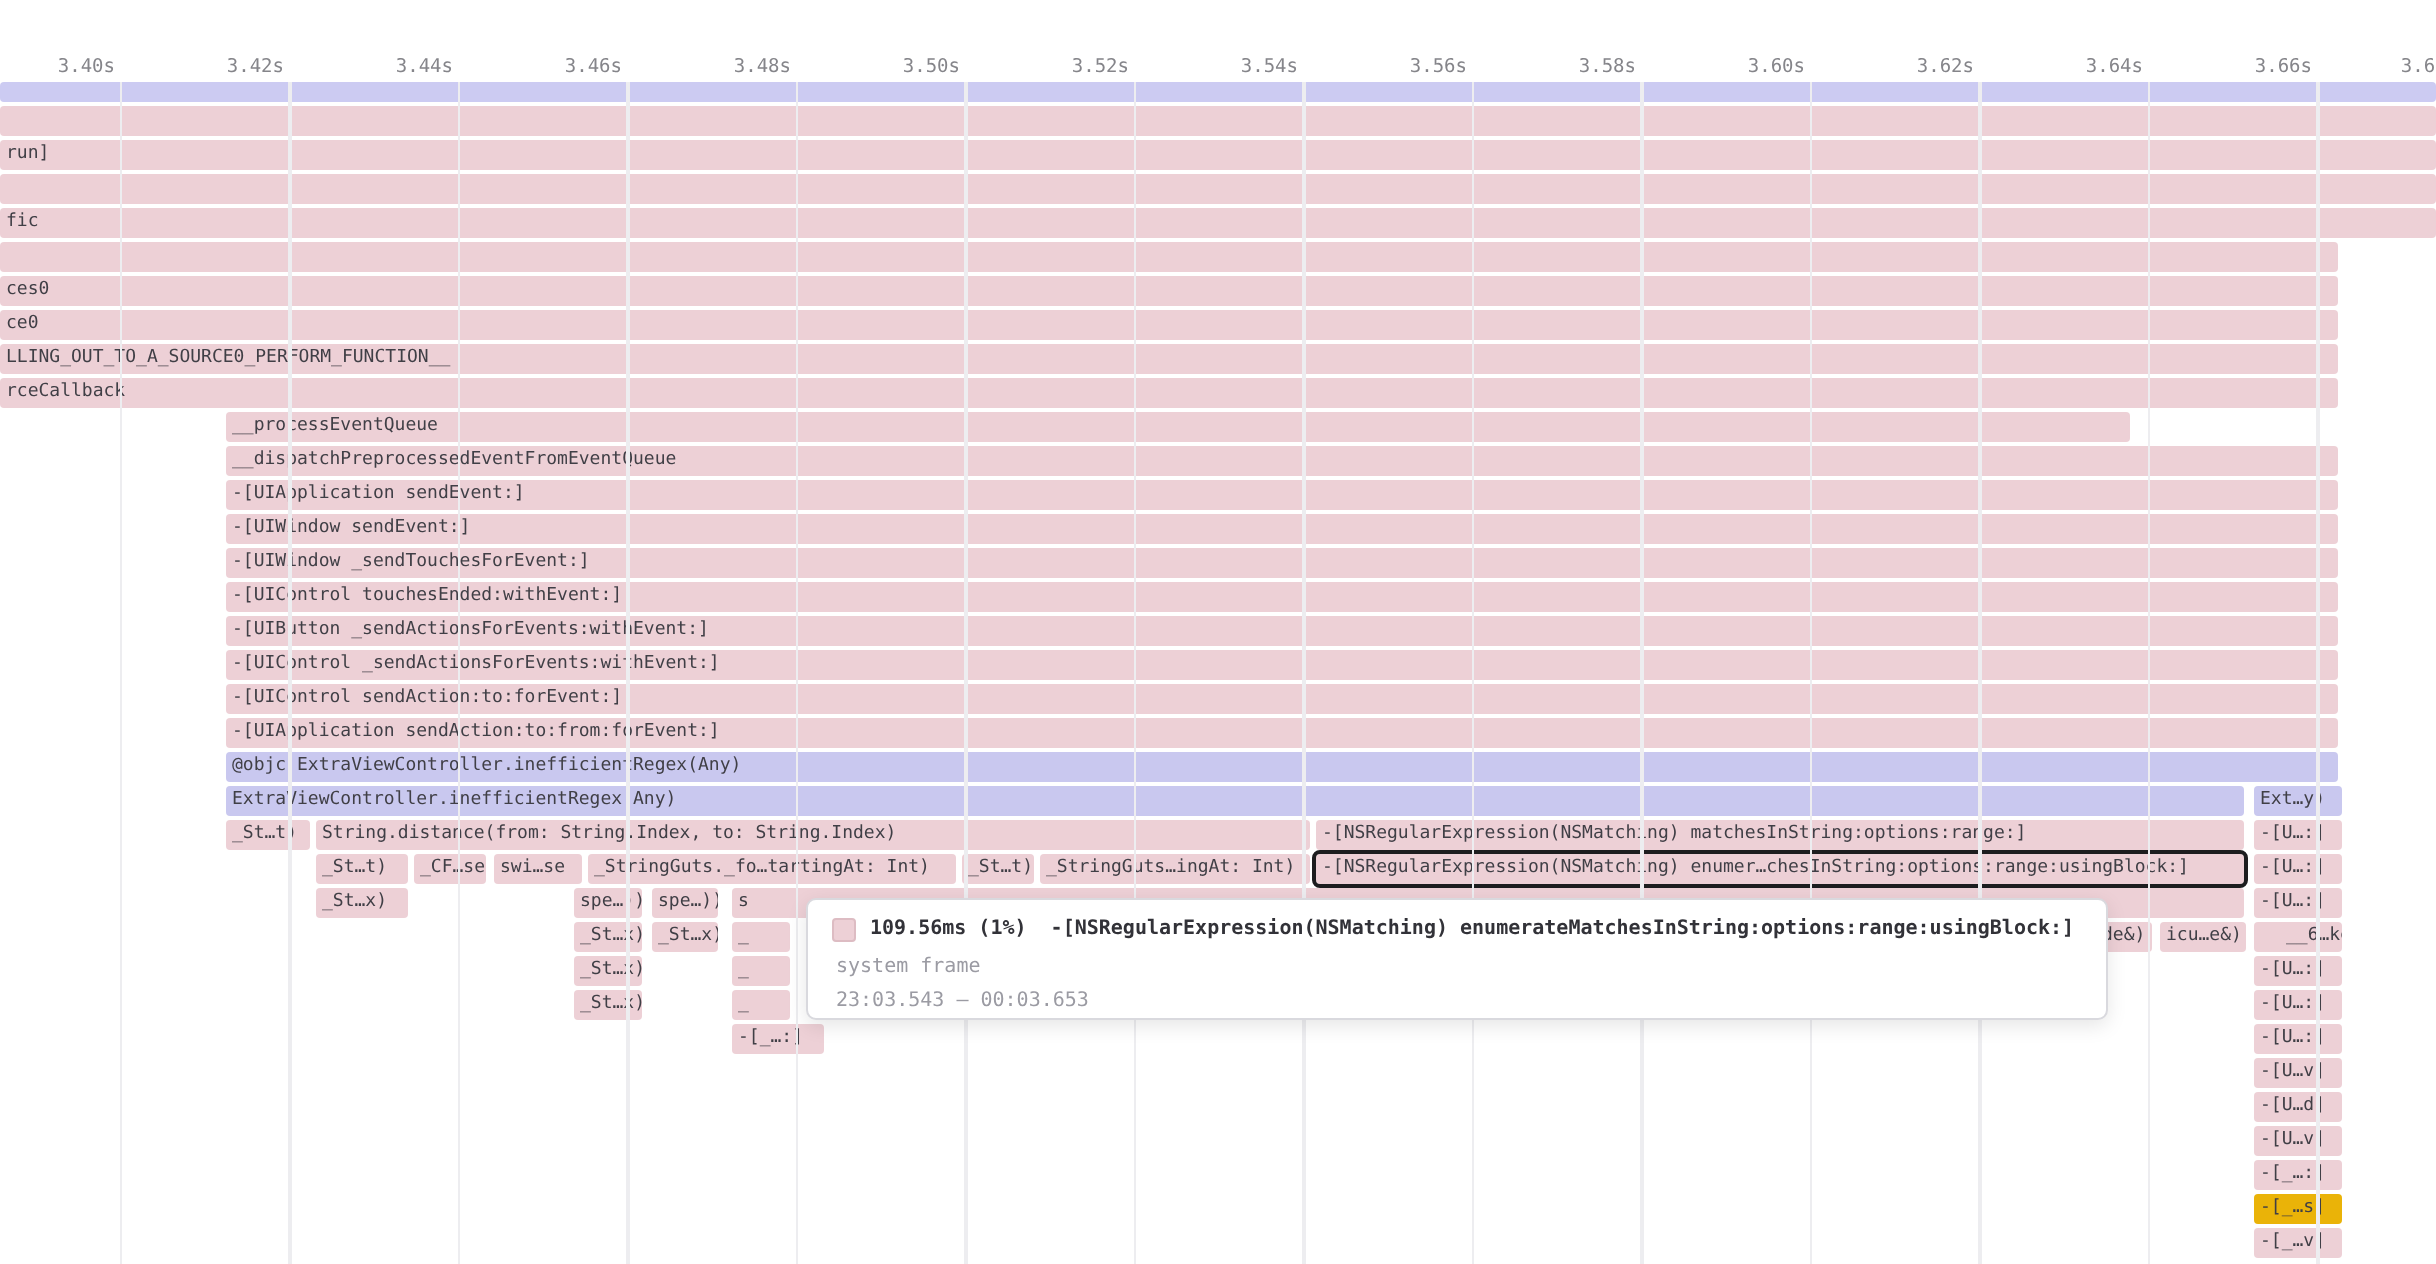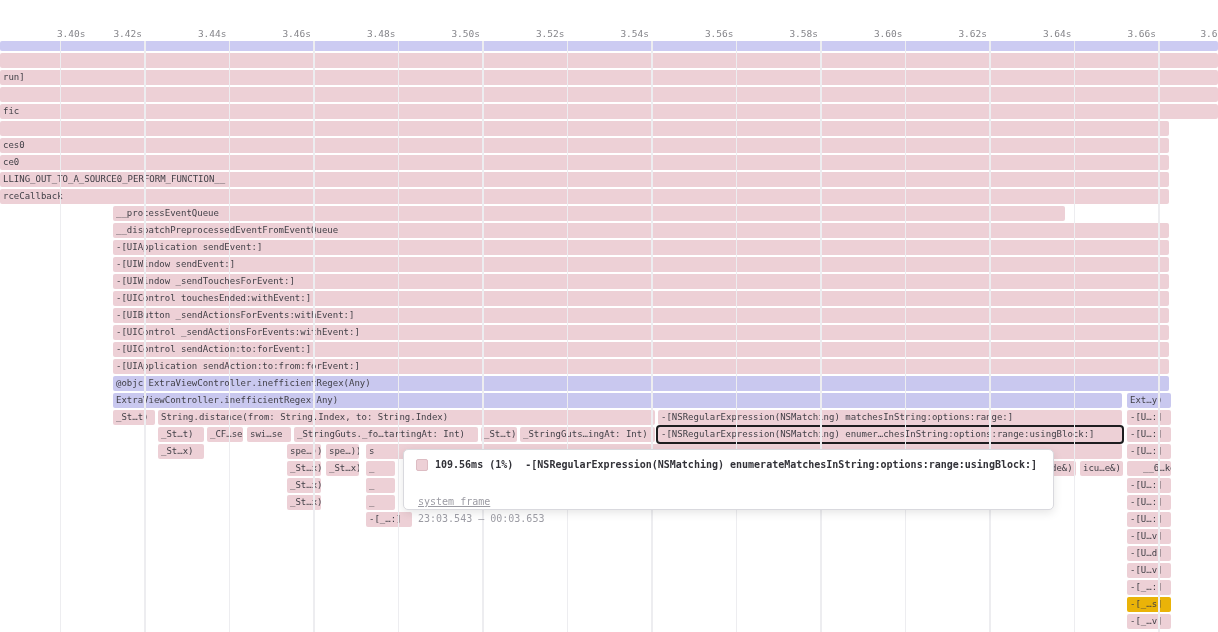--- a/index.html
+++ b/index.html
@@ -25,30 +25,30 @@
   .tooltip{
     position:absolute;left:403px;top:449px;width:651px;height:61px;z-index:5;
     background:#ffffff;border:1px solid #d9d9de;border-radius:5px;
     box-shadow:0 3px 10px rgba(0,0,0,0.10);box-sizing:border-box;
     padding:7px 10px 6px 12px;
   }
   .tt-line1{display:flex;align-items:center;gap:7px;height:15px;}
   .chip{width:10px;height:10px;border-radius:2px;background:#edd0d6;border:1px solid #ddbcc3;flex:0 0 auto;}
   .tt-title{font-size:10px;font-weight:bold;color:#323238;white-space:pre;overflow:hidden;}
   .tt-sub,.tt-time{font-size:10px;color:#9b9ba3;white-space:pre;margin-left:2px;}
-  .tt-sub{margin-top:24px;text-decoration:underline;}
+  .tt-sub{margin-top:6px;}
   .tt-time{margin-top:6px;}
 </style>
 </head>
 <body>
 
 <div class="stage">
 
   <div class="ruler" id="ruler">
-      <span class="tick-label" style="left: 57.5px; margin-left: 28px;">3.40s</span>
+      <span class="tick-label" style="left: 57.5px;">3.40s</span>
       <span class="tick-label" style="left: 142px;">3.42s</span>
       <span class="tick-label" style="left: 226.5px;">3.44s</span>
       <span class="tick-label" style="left: 311px;">3.46s</span>
       <span class="tick-label" style="left: 395.5px;">3.48s</span>
       <span class="tick-label" style="left: 480px;">3.50s</span>
       <span class="tick-label" style="left: 564.5px;">3.52s</span>
       <span class="tick-label" style="left: 649px;">3.54s</span>
       <span class="tick-label" style="left: 733.5px;">3.56s</span>
       <span class="tick-label" style="left: 818px;">3.58s</span>
       <span class="tick-label" style="left: 902.5px;">3.60s</span>

